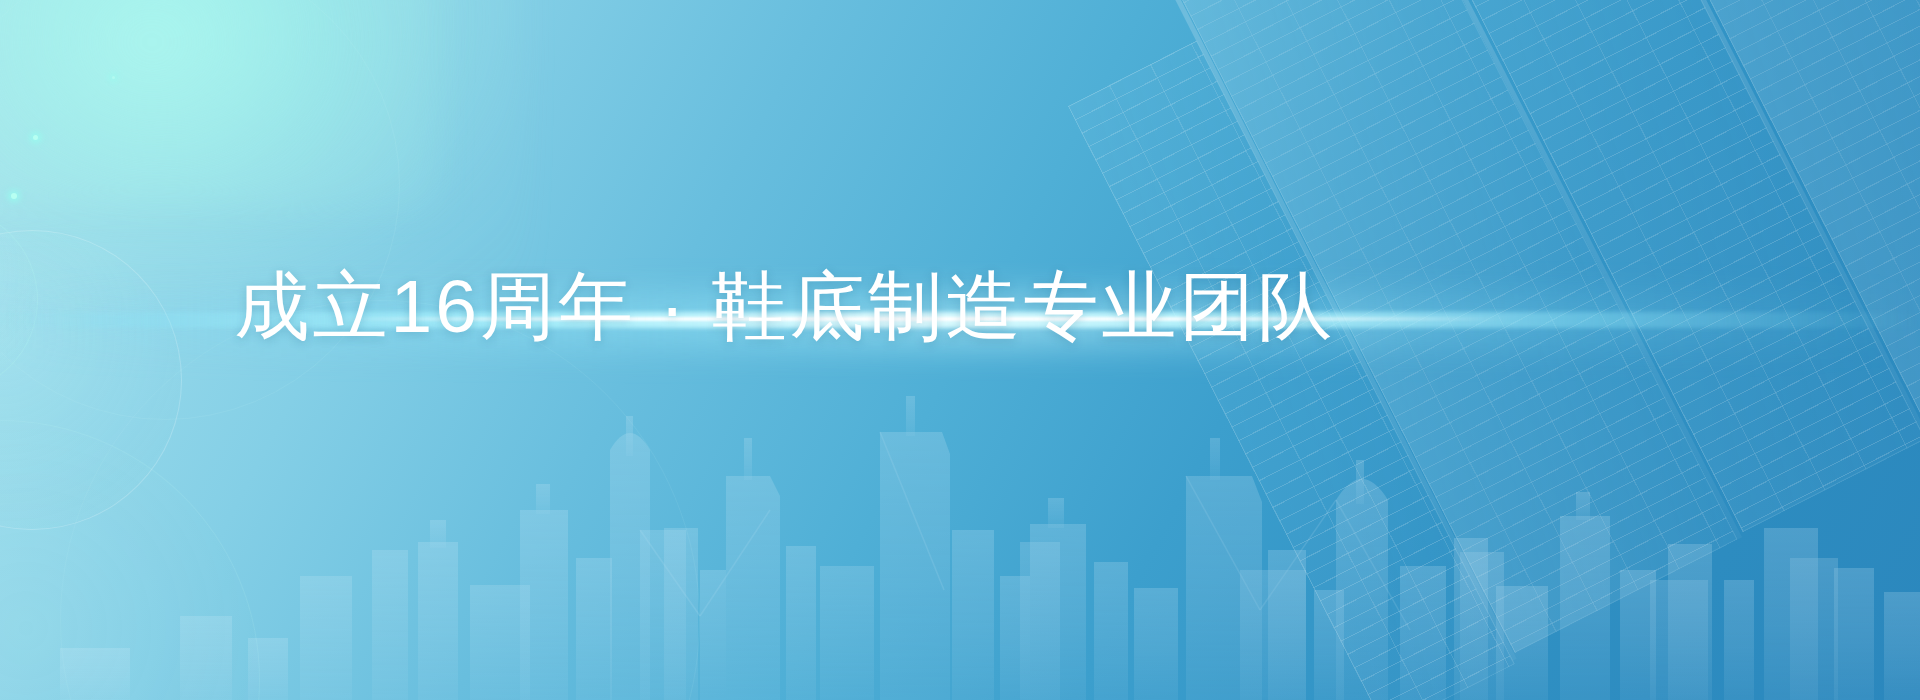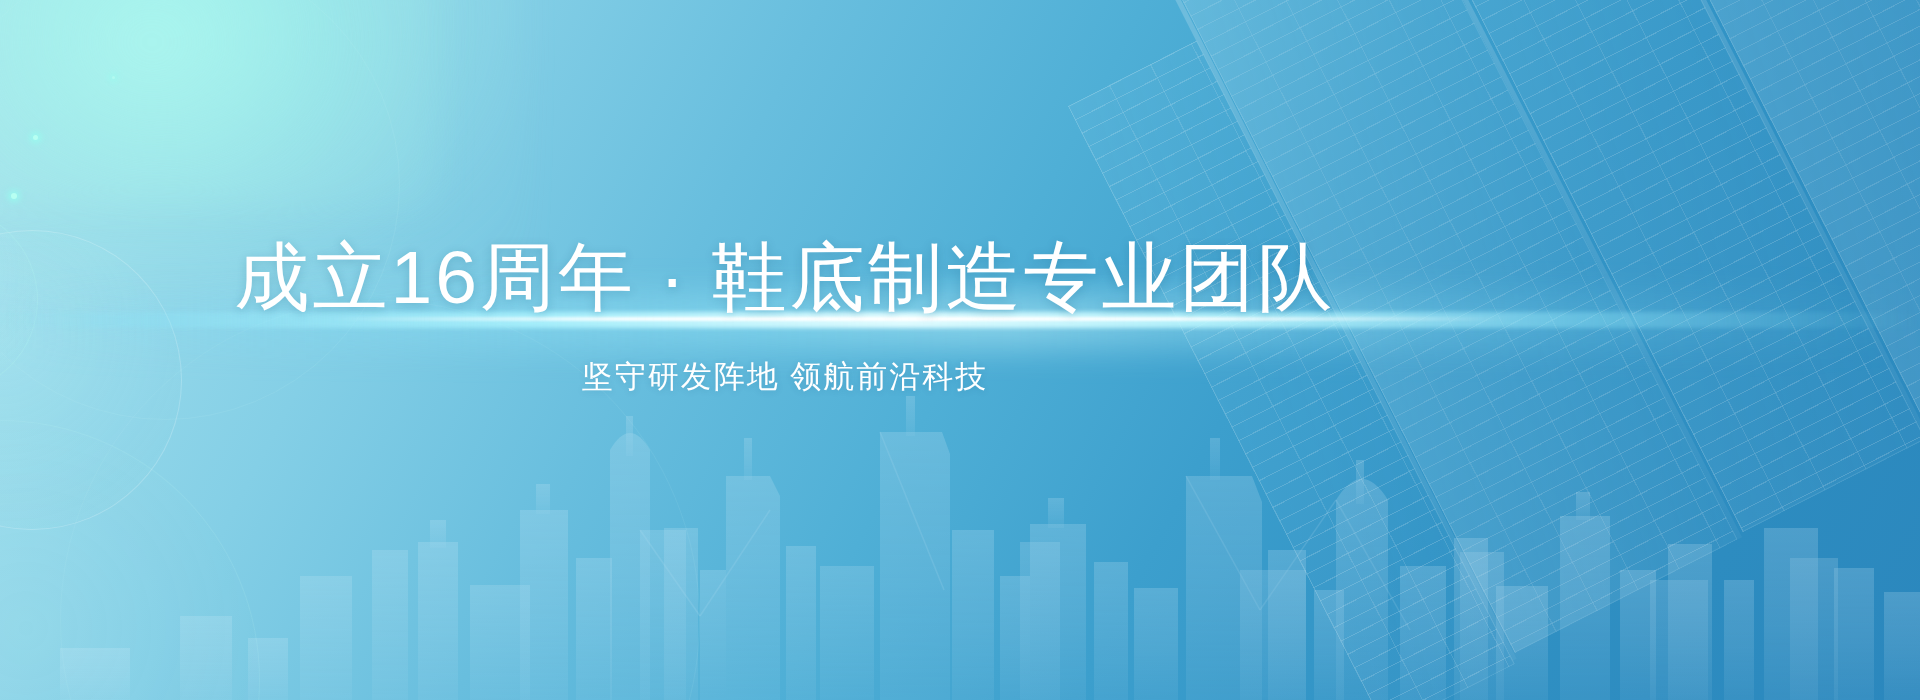--- a/index.html
+++ b/index.html
@@ -325,16 +325,15 @@
       </g>
     </svg>
   </div>
 
   <div class="streak-wide"></div>
   <div class="streak"></div>
   <div class="streak-core"></div>
 
   <div class="content">
     <div class="headline">成立16周年 · 鞋底制造专业团队</div>
-    <div class="sub1">坚守研发阵地  领航前沿科技</div>
   </div>
 
 </div>
 
 </body></html>

